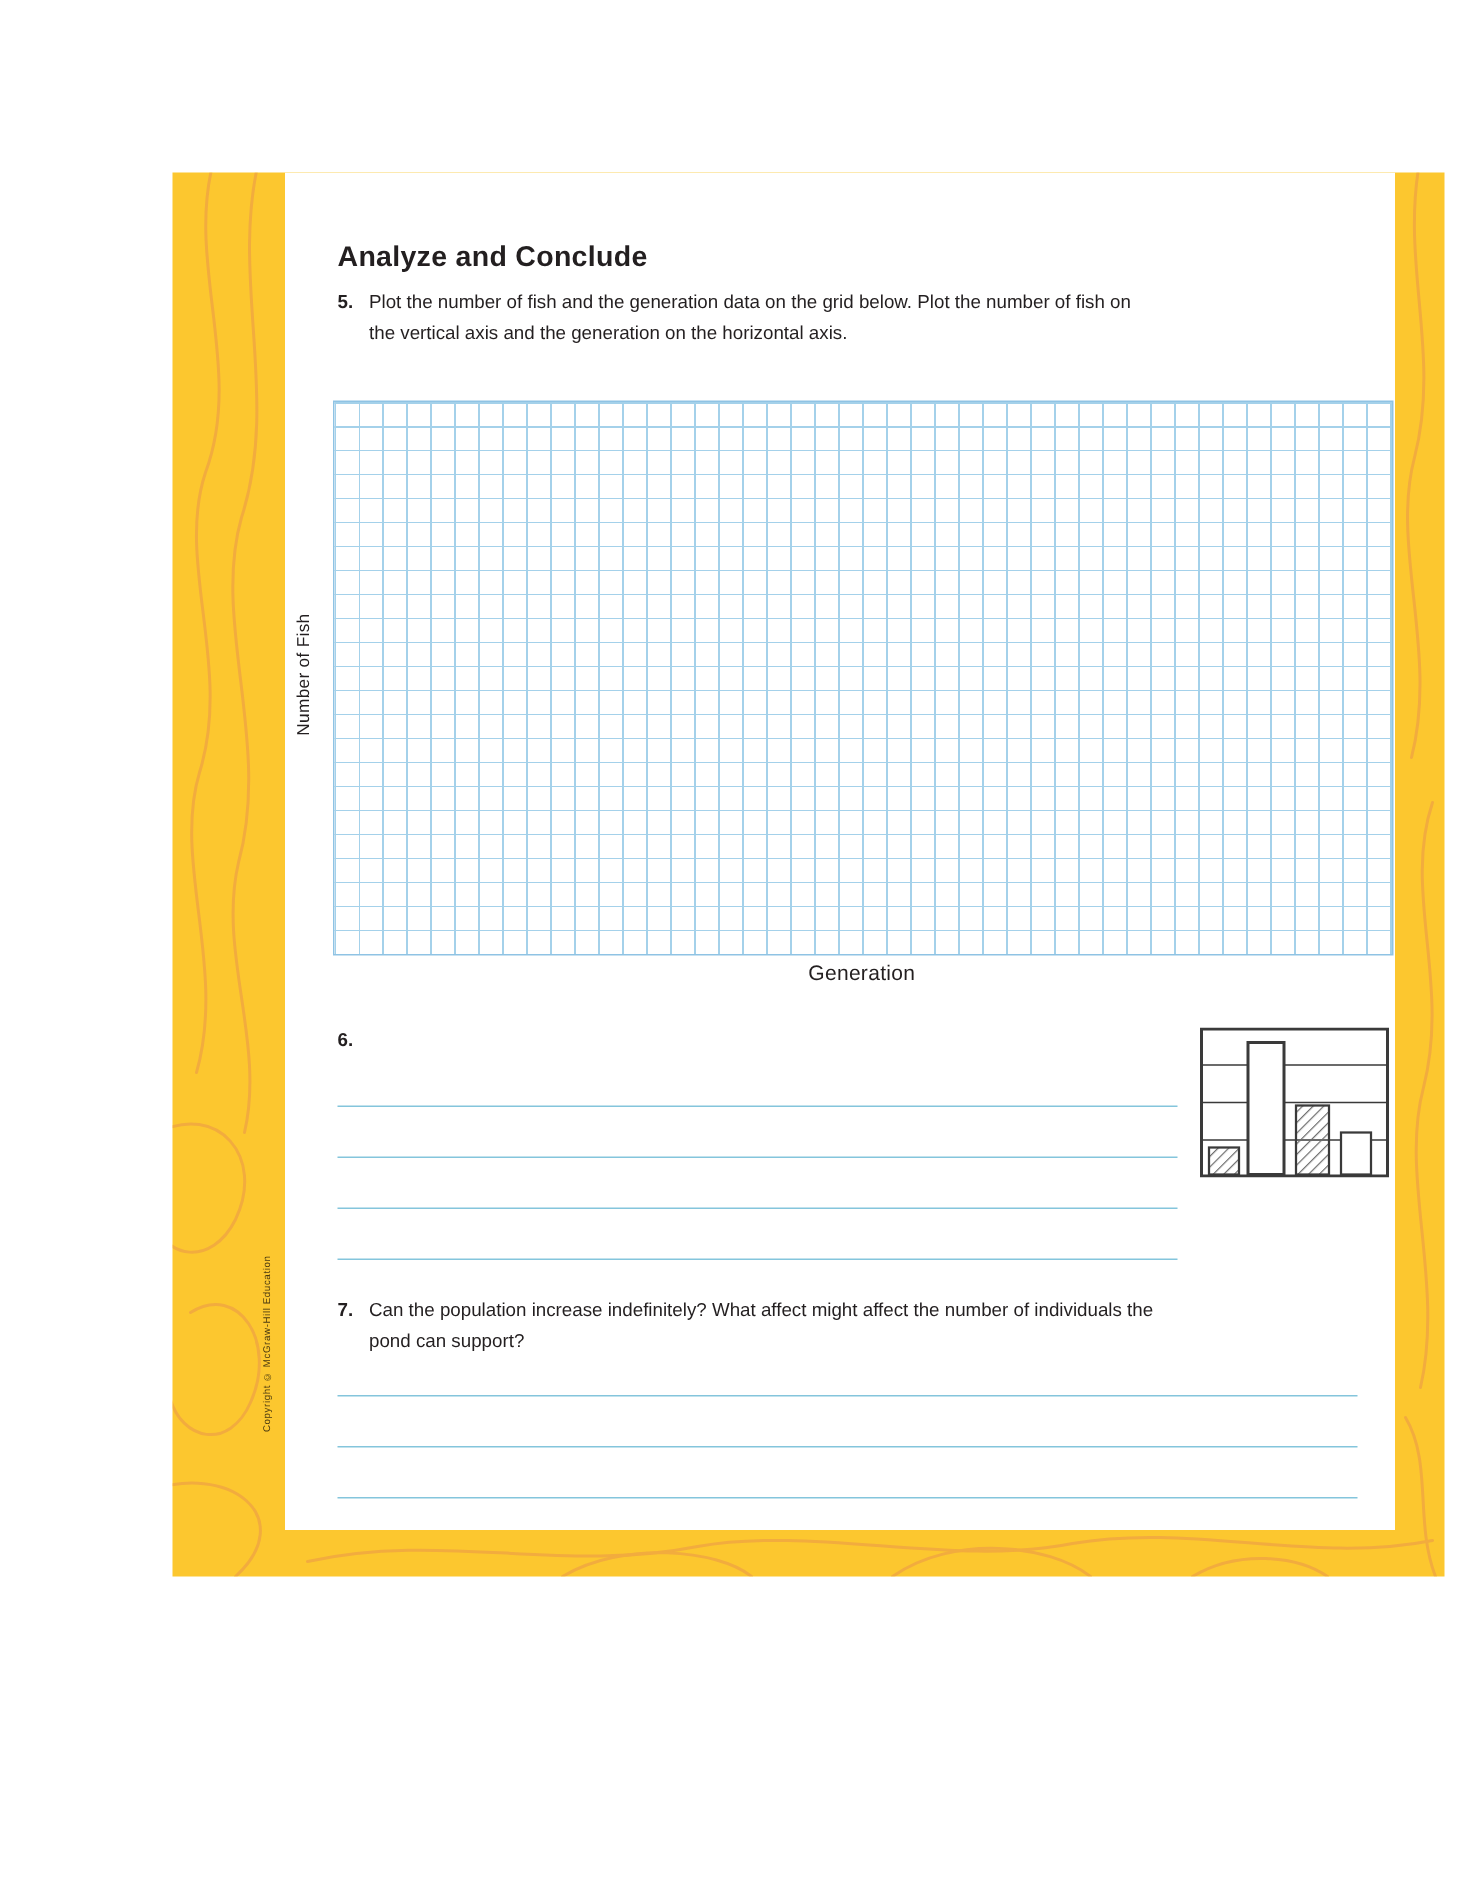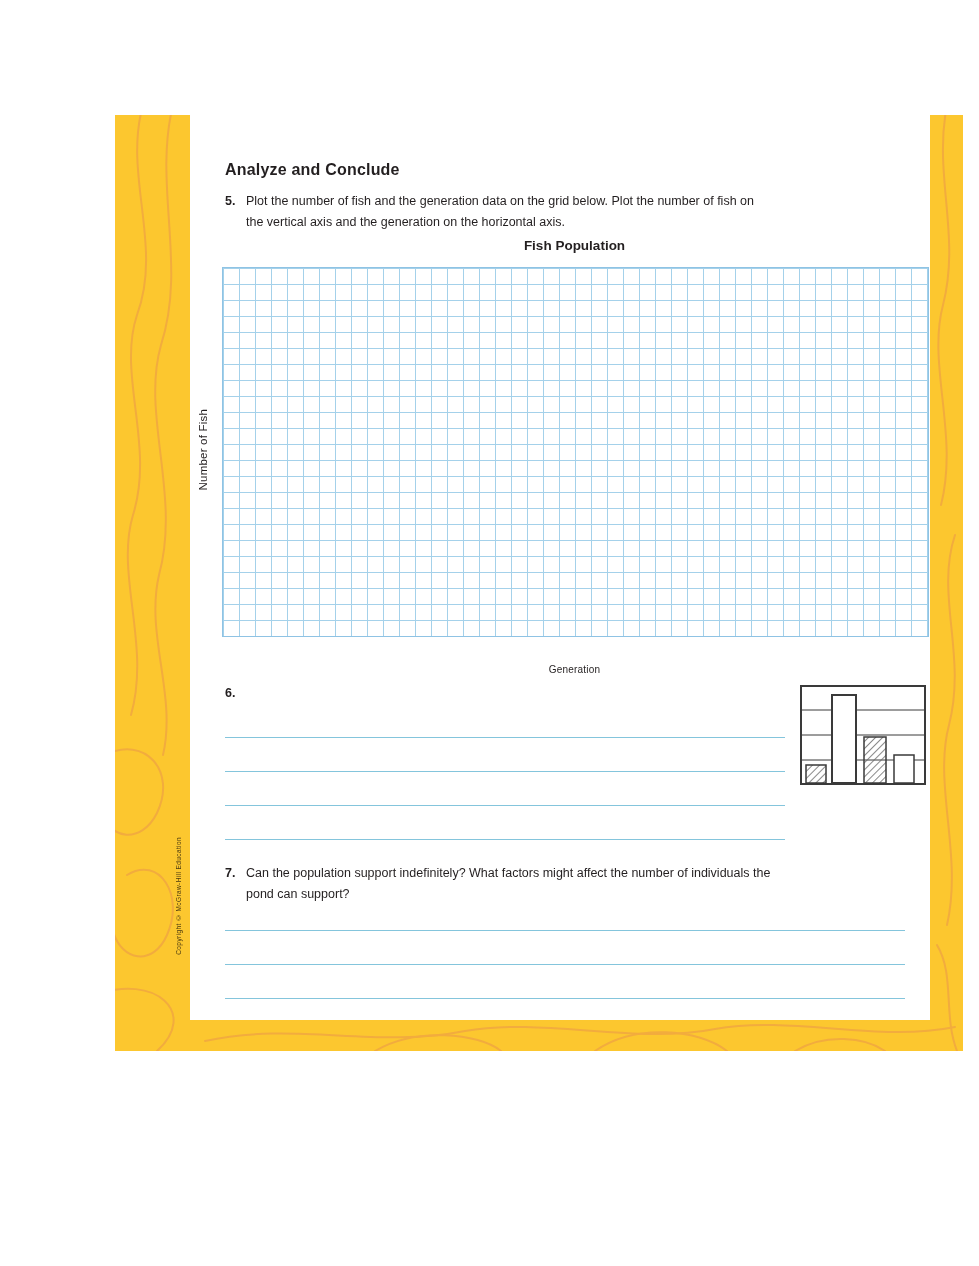--- a/index.html
+++ b/index.html
@@ -9,21 +9,21 @@
   }
   .scan{
     position:absolute;left:115px;top:115px;width:848px;height:936px;
     background:#FCC72F;overflow:hidden;
   }
   .contours{position:absolute;left:0;top:0;width:848px;height:936px;}
   .paper{
     position:absolute;left:75px;top:0;width:740px;height:905px;background:#ffffff;
   }
   .section-heading{
-    position:absolute;left:35px;top:46px;font-size:16px;font-weight:bold;letter-spacing:.2px;
+    position:absolute;left:35px;top:46px;font-size:19px;font-weight:bold;letter-spacing:.2px;
   }
   .question{position:absolute;display:flex;font-size:12.5px;line-height:1.65;}
   .qnum{font-weight:bold;flex:none;width:21px;}
   .q5{left:35px;top:76px;width:545px;}
   .q6{left:35px;top:568px;width:560px;}
   .q7{left:35px;top:748px;width:565px;}
   .chart-title{
     position:absolute;left:32px;top:123px;width:705px;text-align:center;
     font-size:13.5px;font-weight:bold;
   }
@@ -34,21 +34,21 @@
       repeating-linear-gradient(to right,#A4D1EA 0 1px,transparent 1px 16px),
       repeating-linear-gradient(to bottom,#A4D1EA 0 1px,transparent 1px 16px);
   }
   .ylabel{
     position:absolute;left:7px;top:294px;
     writing-mode:vertical-rl;transform:rotate(180deg);
     font-size:11.5px;letter-spacing:.2px;
   }
   .xlabel{
     position:absolute;left:32px;top:525px;width:705px;text-align:center;
-    font-size:10px;letter-spacing:.2px;margin-top:24px;
+    font-size:14px;letter-spacing:.2px;
   }
   .ans-block{position:absolute;}
   .ans-q6{left:35px;top:589px;width:560px;}
   .ans-q7{left:35px;top:782px;width:680px;}
   .ans-line{height:33px;border-bottom:1px solid #84C5DC;}
   .graph-icon-box{position:absolute;left:610px;top:570px;width:126px;height:100px;}
   .copyright{
     position:absolute;left:60px;top:722px;
     writing-mode:vertical-rl;transform:rotate(180deg);
     font-size:6.5px;letter-spacing:.4px;color:#4a3a10;
@@ -80,21 +80,20 @@
 
   <div class="paper">
 
     <div class="section-heading">Analyze and Conclude</div>
 
     <div class="question q5">
       <span class="qnum">5.</span>
       <span>Plot the number of fish and the generation data on the grid below. Plot the number of fish on the vertical axis and the generation on the horizontal axis.</span>
     </div>
 
-    <div class="chart-title">Fish Population</div>
 
     <div class="ylabel">Number of Fish</div>
 
     <div class="plot-grid"></div>
 
     <div class="xlabel">Generation</div>
 
     <div class="question q6">
       <span class="qnum">6.</span>
     </div>
@@ -119,21 +118,21 @@
         <line x1="2" y1="75" x2="124" y2="75" stroke="#3a3a3a" stroke-width="1"></line>
         <rect x="6" y="80" width="20" height="18" fill="url(#hatch)" stroke="#3a3a3a" stroke-width="1.5"></rect>
         <rect x="32" y="10" width="24" height="88" fill="#ffffff" stroke="#3a3a3a" stroke-width="2"></rect>
         <rect x="64" y="52" width="22" height="46" fill="url(#hatch)" stroke="#3a3a3a" stroke-width="1.5"></rect>
         <rect x="94" y="70" width="20" height="28" fill="#ffffff" stroke="#3a3a3a" stroke-width="1.5"></rect>
       </svg>
     </div>
 
     <div class="question q7">
       <span class="qnum">7.</span>
-      <span>Can the population support indefinitely? What factors might affect the number of individuals the pond can support?</span>
+      <span>Can the population increase indefinitely? What affect might affect the number of individuals the pond can support?</span>
     </div>
 
     <div class="ans-block ans-q7">
       <div class="ans-line"></div>
       <div class="ans-line"></div>
       <div class="ans-line"></div>
     </div>
 
   </div>
 </div>

